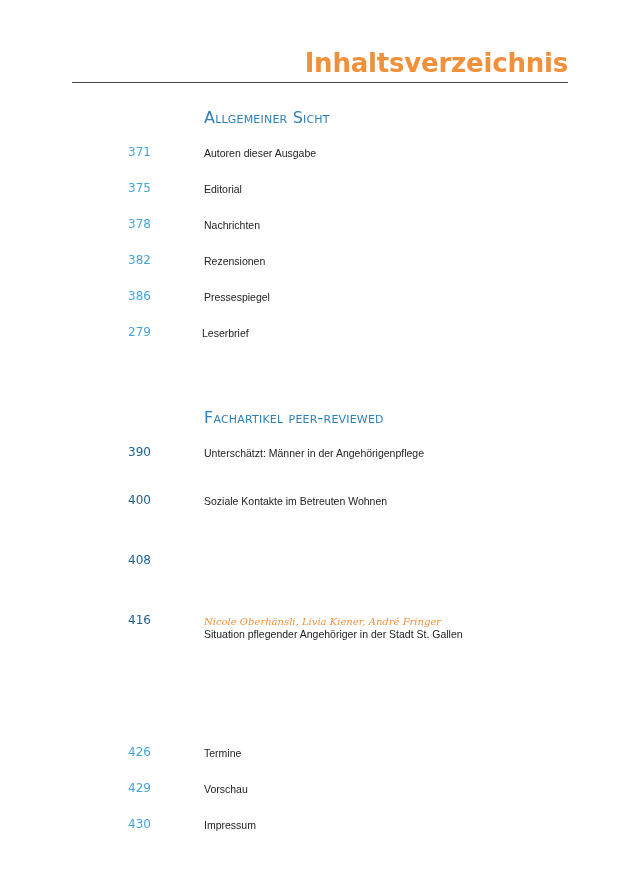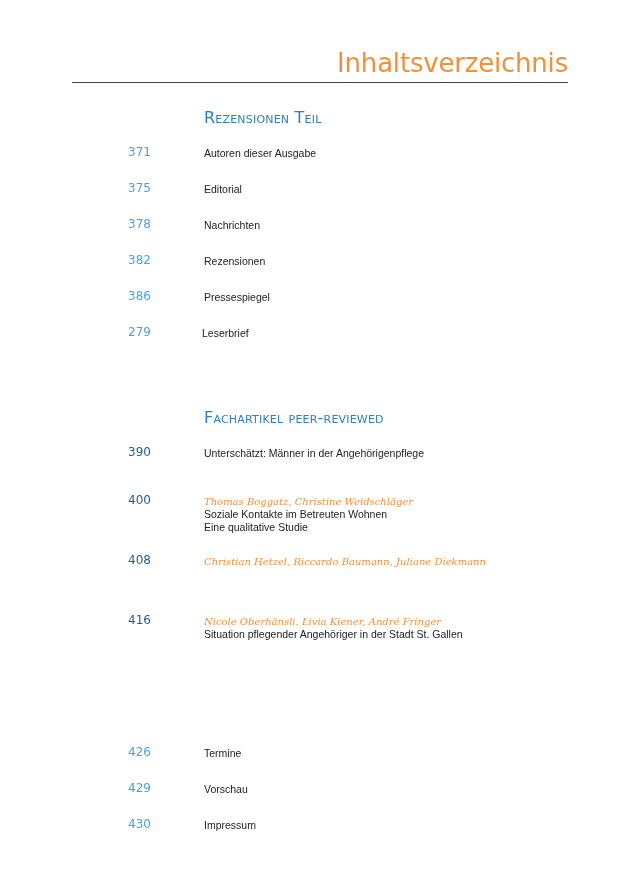--- a/index.html
+++ b/index.html
@@ -15,21 +15,21 @@
       font-family: "Liberation Sans", "DejaVu Sans", sans-serif;
       color: #222222;
     }
     .page-title {
       position: absolute;
       right: 74px;
       top: 48px;
       font-size: 26px;
       color: #f0903a;
       font-family: "DejaVu Sans", "Liberation Sans", sans-serif;
-      font-weight: normal;
+      font-weight: bold;
       letter-spacing: -0.2px;
       white-space: nowrap;
     }
     .title-rule {
       position: absolute;
       left: 72px;
       top: 82px;
       width: 496px;
       height: 0;
       border-top: 1.5px solid #444444;
@@ -78,21 +78,21 @@
     .entry .entry-body .line {
       display: block;
     }
   </style>
 </head>
 <body>
 
 <div class="page-title">Inhaltsverzeichnis</div>
 <div class="title-rule"></div>
 
-<div class="section-heading" style="top:108px;">Rezensionen Teil</div>
+<div class="section-heading" style="top:108px;">Allgemeiner Sicht</div>
 
 <div class="entry" style="top:145px;">
   <span class="page-num light">371</span>
   <div class="entry-body">
       <span class="line">Autoren dieser Ausgabe</span>
     </div>
 </div>
 <div class="entry" style="top:181px;">
   <span class="page-num light">375</span>
   <div class="entry-body">
@@ -128,29 +128,26 @@
 
 <div class="entry" style="top:445px;">
   <span class="page-num dark">390</span>
   <div class="entry-body">
     <span class="line">Unterschätzt: Männer in der Angehörigenpflege</span>
   </div>
 </div>
 <div class="entry" style="top:493px;">
   <span class="page-num dark">400</span>
   <div class="entry-body">
-    <span class="authors">Thomas Boggatz, Christine Weidschläger</span>
     <span class="line">Soziale Kontakte im Betreuten Wohnen</span>
-    <span class="line">Eine qualitative Studie</span>
   </div>
 </div>
 <div class="entry" style="top:553px;">
   <span class="page-num dark">408</span>
   <div class="entry-body">
-    <span class="authors">Christian Hetzel, Riccardo Baumann, Juliane Diekmann</span>
   </div>
 </div>
 <div class="entry" style="top:613px;">
   <span class="page-num dark">416</span>
   <div class="entry-body">
     <span class="authors">Nicole Oberhänsli, Livia Kiener, André Fringer</span>
     <span class="line">Situation pflegender Angehöriger in der Stadt St. Gallen</span>
   </div>
 </div>
 

